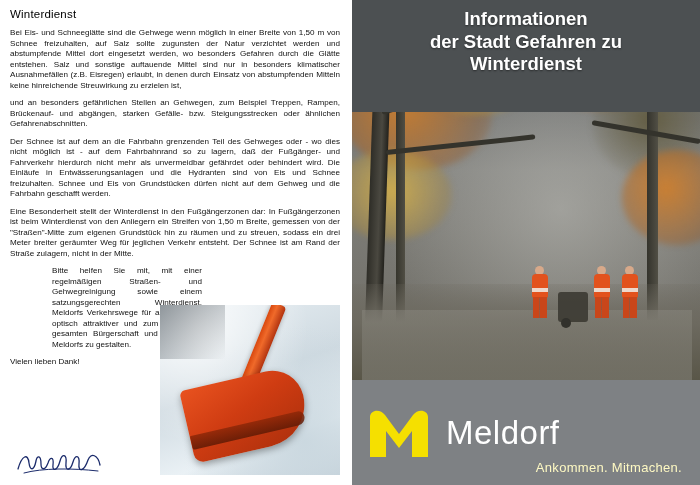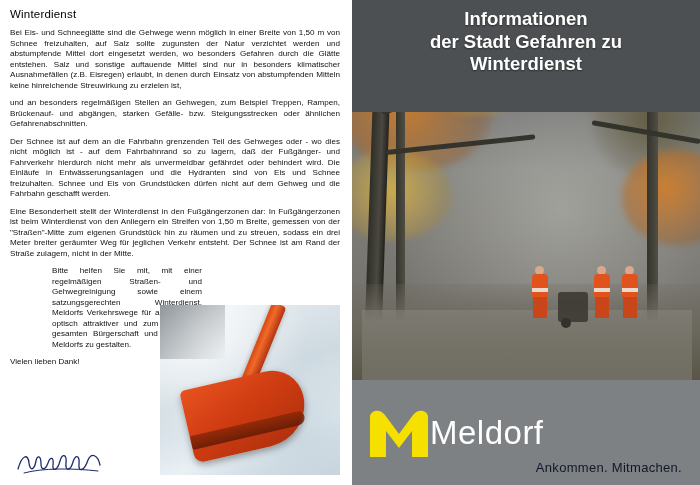--- a/index.html
+++ b/index.html
@@ -266,48 +266,48 @@
     display: flex;
     align-items: center;
     padding: 0 16px;
   }
   .logo-mark {
     width: 62px;
     height: 52px;
     flex: 0 0 auto;
   }
   .brand-text {
-    margin-left: 0;
+    margin-left: 16px;
   }
   .brand-name {
     color: #ffffff;
     font-size: 33px;
     line-height: 1;
     letter-spacing: 0.5px;
   }
   .brand-claim {
     position: absolute;
     right: 18px;
     bottom: 10px;
-    color: #0f172a;
+    color: #fef9c3;
     font-size: 13px;
     letter-spacing: 0.3px;
   }
 </style>
 </head>
 <body>
 
 <div class="page">
 
   <div class="left">
 
     <div class="left-title">Winterdienst</div>
 
     <p class="body-text">Bei Eis- und Schneeglätte sind die Gehwege wenn möglich in einer Breite von 1,50 m von Schnee freizuhalten, auf Salz sollte zugunsten der Natur verzichtet werden und abstumpfende Mittel dort eingesetzt werden, wo besonders Gefahren durch die Glätte entstehen. Salz und sonstige auftauende Mittel sind nur in besonders klimatischer Ausnahmefällen (z.B. Eisregen) erlaubt, in denen durch Einsatz von abstumpfenden Mitteln keine hinreichende Streuwirkung zu erzielen ist,</p>
-    <p class="body-text">und an besonders regelmäßigen Stellen an Gehwegen, zum Beispiel Treppen, Rampen, Brückenauf- und abgängen, starken Gefälle- bzw. Steigungsstrecken oder ähnlichen Gefahrenabschnitten.</p>
+    <p class="body-text">und an besonders gefährlichen Stellen an Gehwegen, zum Beispiel Treppen, Rampen, Brückenauf- und abgängen, starken Gefälle- bzw. Steigungsstrecken oder ähnlichen Gefahrenabschnitten.</p>
     <p class="body-text">Der Schnee ist auf dem an die Fahrbahn grenzenden Teil des Gehweges oder - wo dies nicht möglich ist - auf dem Fahrbahnrand so zu lagern, daß der Fußgänger- und Fahrverkehr hierdurch nicht mehr als unvermeidbar gefährdet oder behindert wird. Die Einläufe in Entwässerungsanlagen und die Hydranten sind von Eis und Schnee freizuhalten. Schnee und Eis von Grundstücken dürfen nicht auf dem Gehweg und die Fahrbahn geschafft werden.</p>
     <p class="body-text">Eine Besonderheit stellt der Winterdienst in den Fußgängerzonen dar: In Fußgängerzonen ist beim Winterdienst von den Anliegern ein Streifen von 1,50 m Breite, gemessen von der "Straßen"-Mitte zum eigenen Grundstück hin zu räumen und zu streuen, sodass ein drei Meter breiter geräumter Weg für jeglichen Verkehr entsteht. Der Schnee ist am Rand der Straße zulagern, nicht in der Mitte.</p>
     <p class="body-text narrow">Bitte helfen Sie mit, mit einer regelmäßigen Straßen- und Gehwegreinigung sowie einem satzungsgerechten Winterdienst, Meldorfs Verkehrswege für alle sicherer, optisch attraktiver und zum wohle der gesamten Bürgerschaft und der Gäste Meldorfs zu gestalten.</p>
     <p class="thanks">Vielen lieben Dank!</p>
 
     <svg class="signature" viewBox="0 0 92 30">
       <path d="M4 22 C8 8, 14 6, 15 16 C16 24, 20 24, 22 14 C23 8, 27 8, 27 17 C27 23, 31 24, 34 16
                C36 10, 40 9, 39 18 C38 24, 43 25, 46 14 C48 6, 53 7, 52 16 C51 24, 56 25, 59 15
                C61 8, 66 7, 65 17 C64 25, 70 25, 74 13 C77 5, 84 8, 86 18" fill="none" stroke="#1b2b6b" stroke-width="1.3" stroke-linecap="round"></path>
       <path d="M10 26 C28 21, 58 21, 84 24" fill="none" stroke="#1b2b6b" stroke-width="1" stroke-linecap="round"></path>

